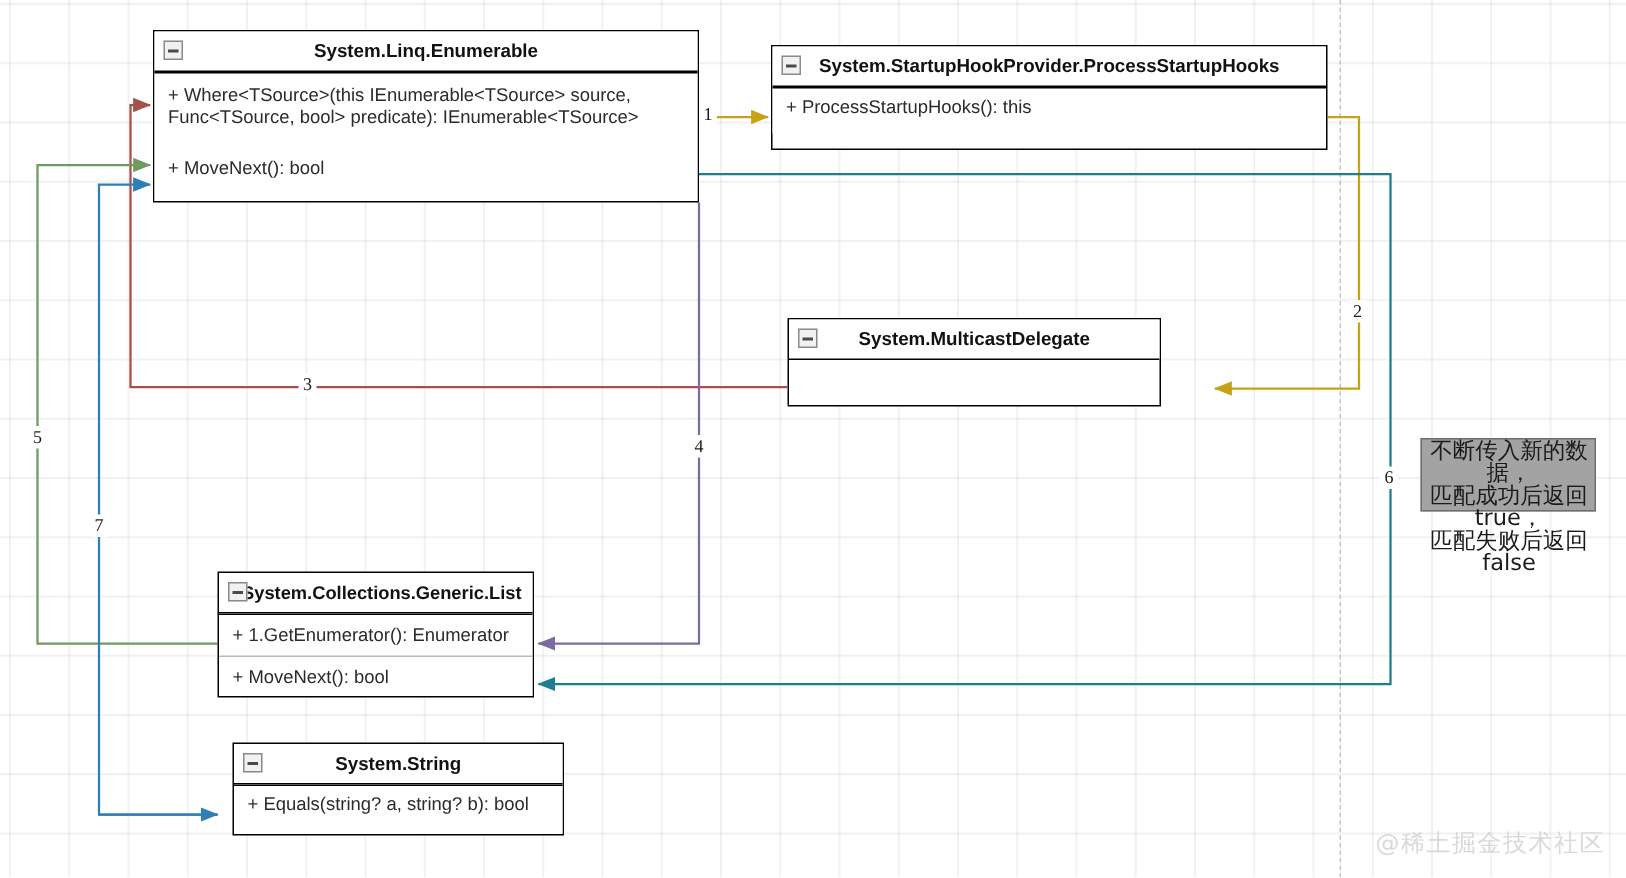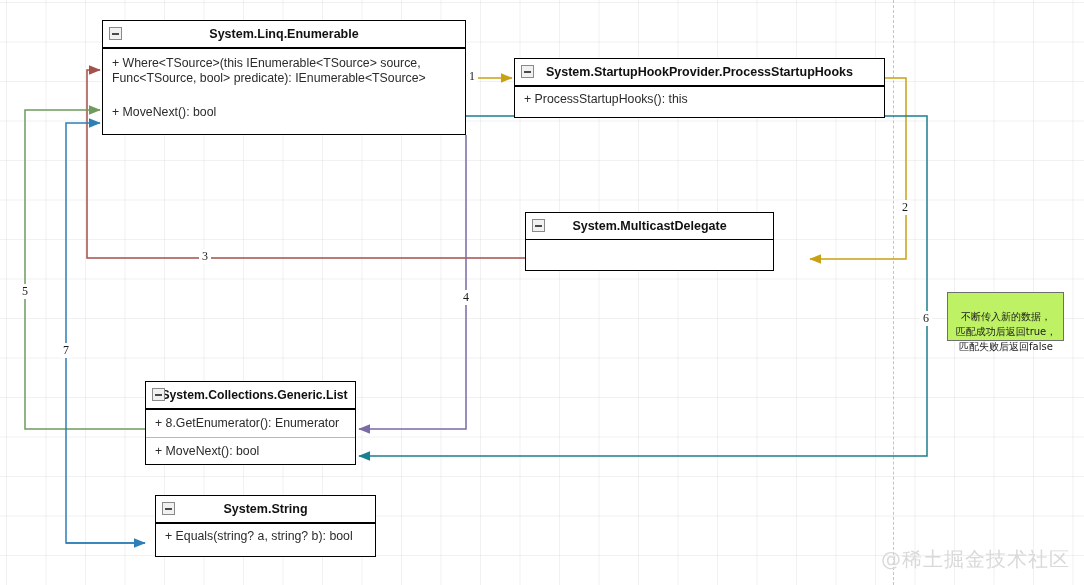--- a/index.html
+++ b/index.html
@@ -102,21 +102,21 @@
   }
   .uml-row.wrap { white-space: normal; }
   .uml-row + .uml-row { border-top: none; }
 
   
   #box-enumerable { left: 102px; top: 20px; width: 364px; height: 115px; }
   #box-enumerable .uml-body { height: 86px; }
   #box-enumerable .row-where { padding-top: 7px; }
   #box-enumerable .row-movenext { padding-top: 14px; }
 
-  #box-starthooks { left: 514px; top: 30px; width: 371px; height: 60px; margin-top: 28px; }
+  #box-starthooks { left: 514px; top: 30px; width: 371px; height: 70px; }
   #box-starthooks .uml-body { height: 31px; }
 
   #box-multicast { left: 525px; top: 212px; width: 249px; height: 59px; }
   #box-multicast .uml-body { height: 30px; }
 
   #box-list { left: 145px; top: 381px; width: 211px; height: 84px; }
   #box-list .uml-title { text-align: left; padding-left: 8px; font-size: 12.2px; }
   #box-list .uml-body { height: 55px; }
   #box-list .uml-row { padding-top: 6px; padding-bottom: 6px; }
   #box-list .row-sep { border-top: 1px solid #b9b9b9; }
@@ -126,25 +126,25 @@
 
   
   #note-box {
     position: absolute;
     left: 947px;
     top: 292px;
     width: 117px;
     height: 49px;
     box-sizing: border-box;
     border: 1px solid #6f6f6f;
-    background: #bef264;
-    font-size: 10px;
+    background: #a3a3a3;
+    font-size: 15px;
     line-height: 15px;
     color: #1b1b1b;
-    padding: 16px 4px 0 5px;
+    padding: 0 4px 0 5px;
     text-align: center;
     z-index: 6;
     font-family: "DejaVu Sans", "Liberation Sans", sans-serif;
   }
 
   
   .edge-label {
     position: absolute;
     font-size: 12px;
     color: #1a1a1a;
@@ -152,21 +152,21 @@
     padding: 0 3px;
     z-index: 4;
     font-family: "Liberation Serif", serif;
   }
 
   
   #watermark {
     position: absolute;
     right: 14px;
     bottom: 12px;
-    font-size: 20px;
+    font-size: 16px;
     color: #d9d9d9;
     letter-spacing: 1px;
     z-index: 3;
     font-family: "DejaVu Sans", "Liberation Sans", sans-serif;
     user-select: none;
     margin-left: 24px;
   }
 </style>
 </head>
 <body>
@@ -249,21 +249,21 @@
       <span>System.MulticastDelegate</span>
     </div>
   </div>
 
   <div class="uml-class" id="box-list">
     <div class="uml-title">
       <span class="collapse-icon"></span>
       <span style="padding-left:4px;">.System.Collections.Generic.List</span>
     </div>
     <div class="uml-body">
-      <div class="uml-row">+ 8.GetEnumerator(): Enumerator</div>
+      <div class="uml-row">+ 1.GetEnumerator(): Enumerator</div>
       <div class="uml-row row-sep">+ MoveNext(): bool</div>
     </div>
   </div>
 
   <div class="uml-class" id="box-string">
     <div class="uml-title">
       <span class="collapse-icon"></span>
       <span>System.String</span>
     </div>
     <div class="uml-body">

